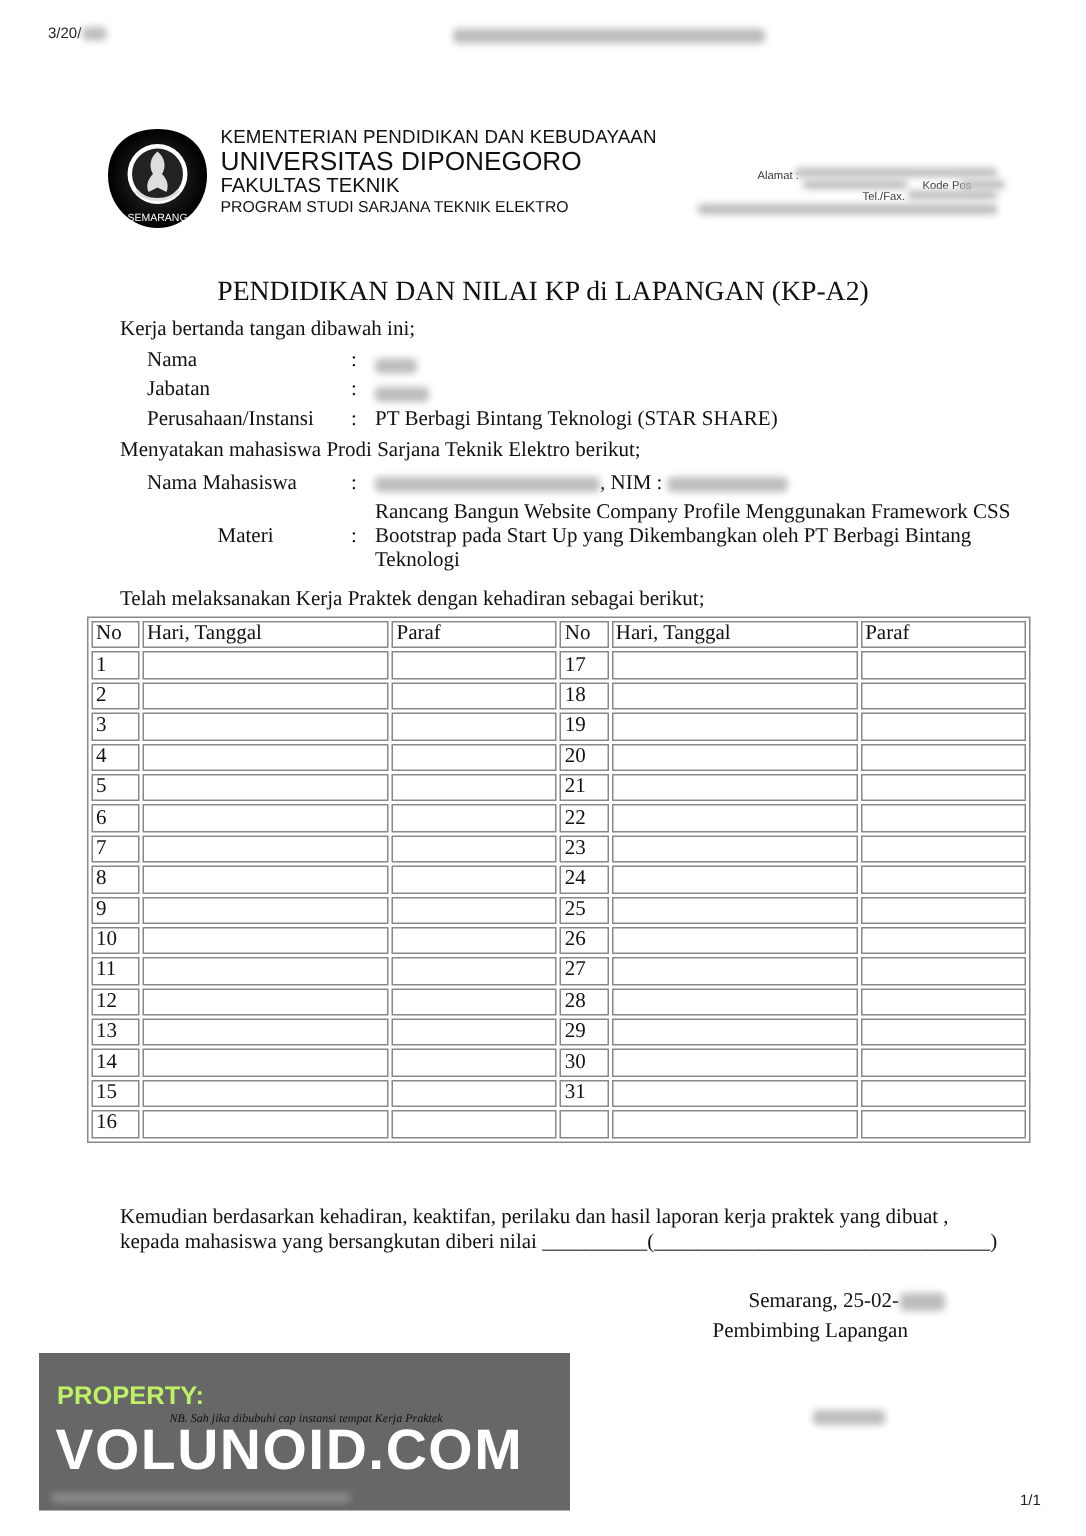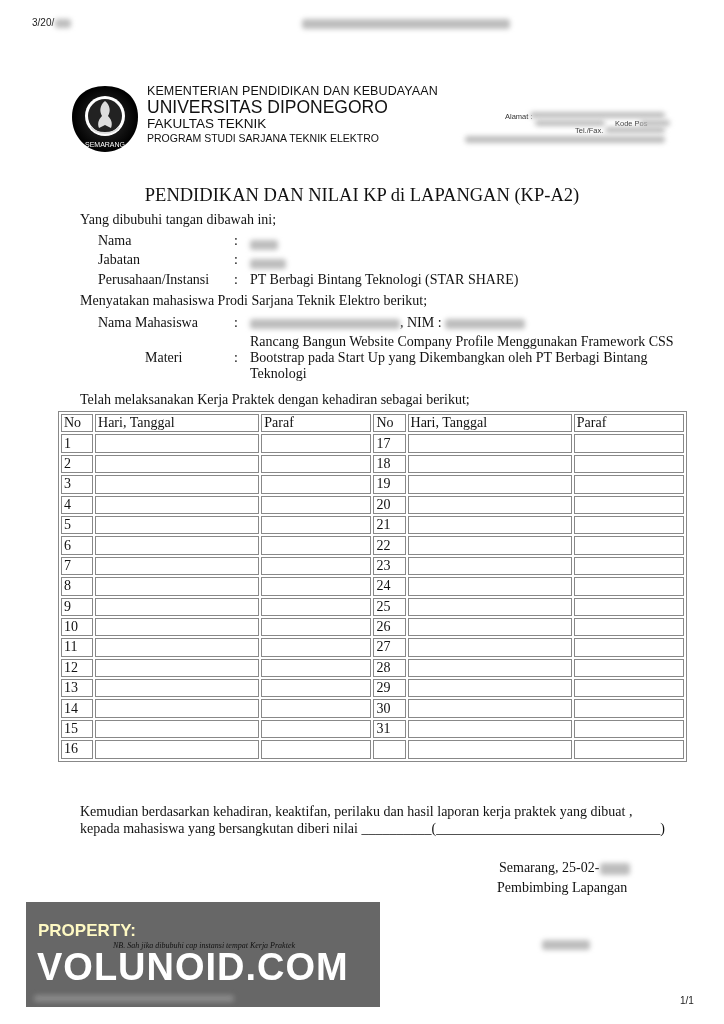--- a/index.html
+++ b/index.html
@@ -42,26 +42,26 @@
   .att-table { position: absolute; left: 58px; top: 411px; width: 629px; border-collapse: separate; border-spacing: 2px; border: 1px solid #888; font-family: "Liberation Serif", serif; font-size: 14px; }
   .att-table td, .att-table th { border: 1px solid #888; height: 16.4px; padding: 0 2px; text-align: left; font-weight: normal; line-height: 16px; }
   .att-table .c-no { width: 26px; }
   .att-table .c-date { width: 158px; }
   .att-table .c-sign { width: 104px; }
 
   
   .grade-line { position: absolute; left: 80px; top: 803px; font-size: 14px; line-height: 17px; }
   .sign-city { position: absolute; left: 499px; top: 860px; font-size: 14px; }
   .sign-city .blur { width: 30px; height: 12px; margin-left: 1px; }
-  .sign-role { position: absolute; left: 497px; top: 880px; font-size: 14px; }
+  .sign-role { position: absolute; left: 475px; top: 880px; font-size: 14px; }
   .sign-name { position: absolute; left: 542px; top: 940px; width: 48px; height: 10px; }
 
   
   .watermark { position: absolute; left: 26px; top: 902px; width: 354px; height: 105px; background: #676767; }
-  .watermark .wm-prop { position: absolute; left: 12px; top: 19px; color: #fef9c3; font-size: 17px; font-weight: bold; }
+  .watermark .wm-prop { position: absolute; left: 12px; top: 19px; color: #bef264; font-size: 17px; font-weight: bold; }
   .watermark .wm-nb { position: absolute; left: 53px; top: 39px; font-size: 8px; font-style: italic; color: #111; margin-left: 34px; }
   .watermark .wm-site { position: absolute; left: 11px; top: 44px; color: #fff; font-size: 38px; font-weight: bold; letter-spacing: 1px; }
   .watermark .wm-blur { position: absolute; left: 8px; top: 93px; width: 200px; height: 7px; background: #8a8a8a; }
 </style>
 </head>
 <body>
 
 <div class="print-date sans"><span>3/20/</span><span class="blur"></span></div>
 <div class="print-title-blur blur"></div>
 
@@ -90,21 +90,21 @@
   <span class="kodepos">Kode Pos</span>
   <span class="telfax">Tel./Fax.</span>
   <span class="blur b1"></span>
   <span class="blur b2"></span>
   <span class="blur b3"></span>
   <span class="blur b4"></span>
   <span class="blur b5"></span>
 </div>
 
 <div class="doc-title serif">PENDIDIKAN DAN NILAI KP di LAPANGAN (KP-A2)</div>
-<div class="text serif" style="left:80px; top:212px;">Yang dibubuhi tangan dibawah ini;</div>
+<div class="text serif" style="left:80px; top:212px;">Kerja bertanda tangan dibawah ini;</div>
 
 <div class="label serif" style="top:233px;">Nama</div>
 <div class="colon serif" style="top:233px;">:</div>
 <div class="value serif" style="top:236px;"><span class="blur" style="width:28px;height:10px;"></span></div>
 
 <div class="label serif" style="top:252px;">Jabatan</div>
 <div class="colon serif" style="top:252px;">:</div>
 <div class="value serif" style="top:255px;"><span class="blur" style="width:36px;height:10px;"></span></div>
 
 <div class="label serif" style="top:272px;">Perusahaan/Instansi</div>

